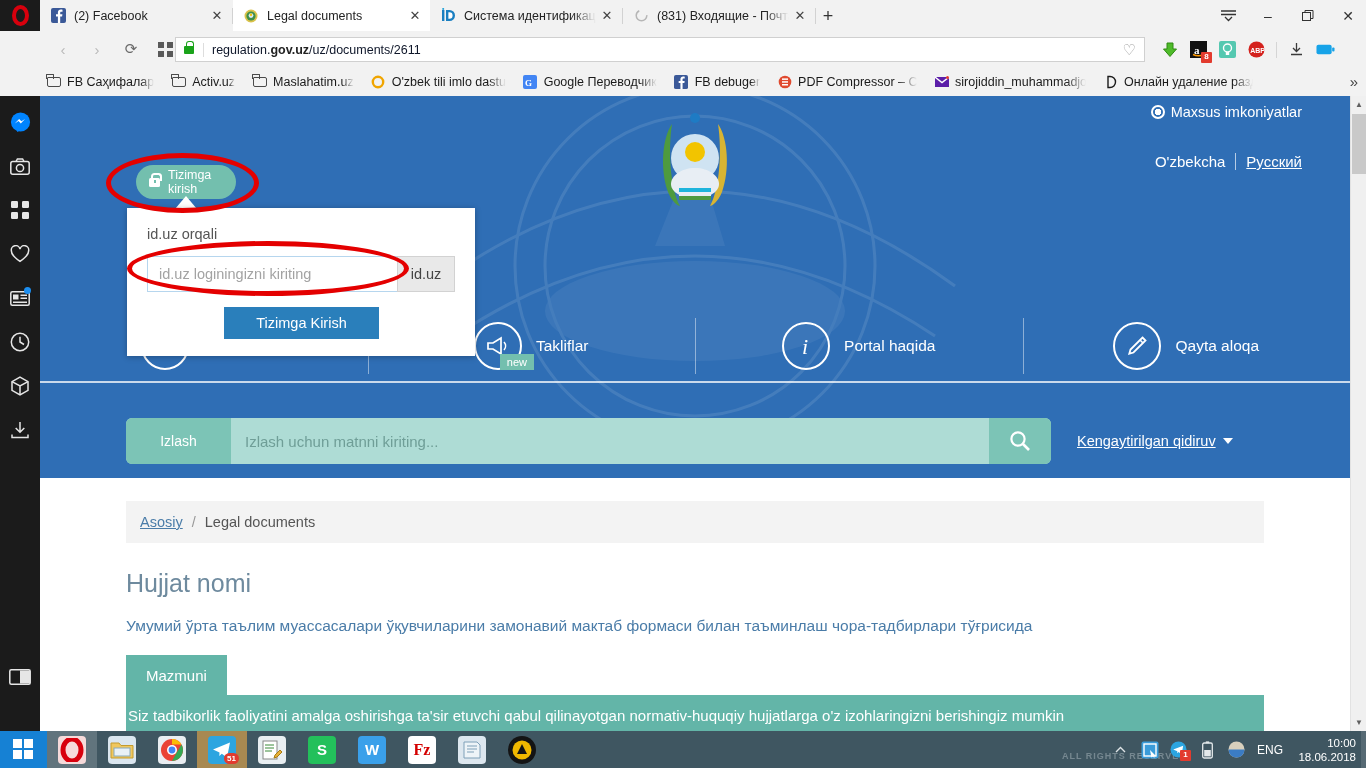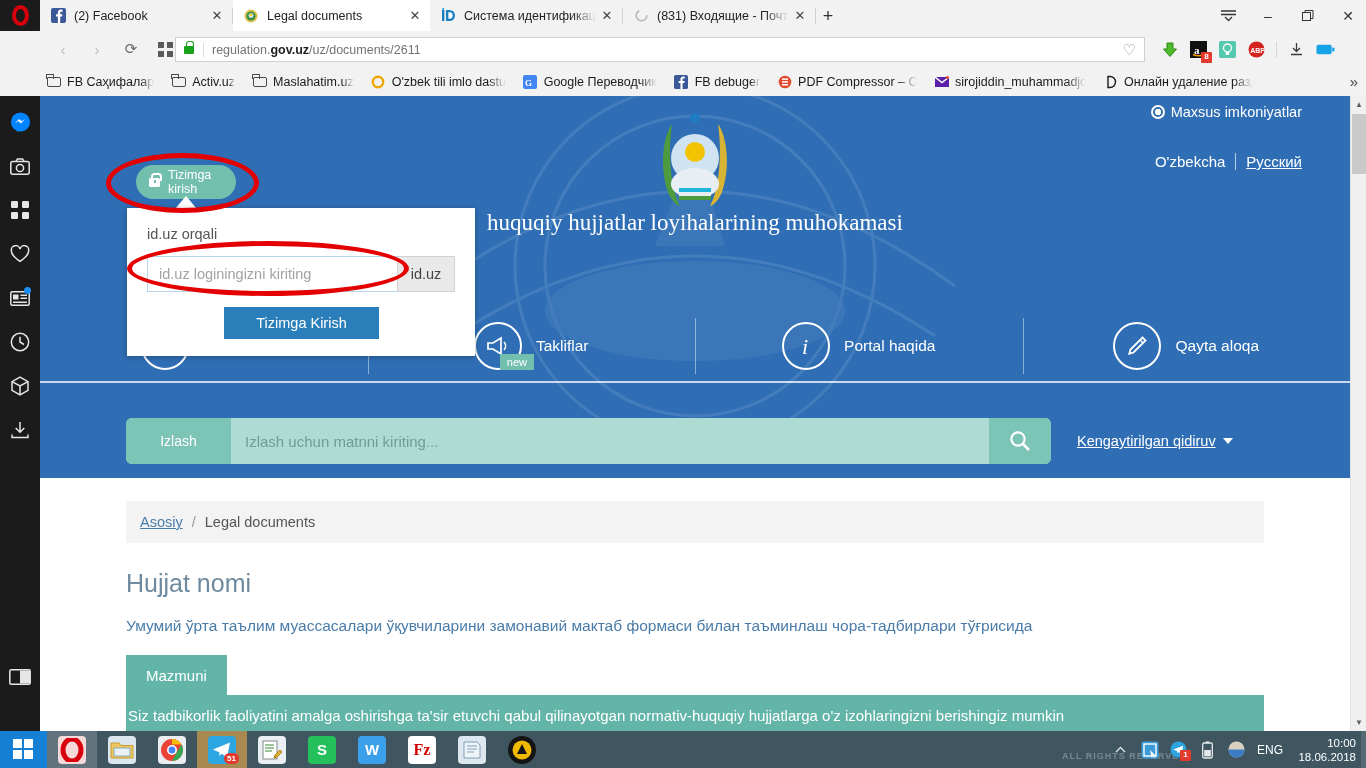--- a/index.html
+++ b/index.html
@@ -89,21 +89,21 @@
     position: relative; margin-right: 9px;
   }
   .lock-green:before {
     content: ""; position: absolute; left: 2px; top: -5px;
     width: 6px; height: 6px; border: 1.6px solid #1aa31a;
     border-bottom: none; border-radius: 3px 3px 0 0;
   }
   .url-div { width: 1px; height: 14px; background: #ddd; margin-right: 8px; }
   .url-text { flex: 1 1 auto; white-space: nowrap; overflow: hidden; }
   .url-text b { color: #222; font-weight: 700; margin-top: 28px; }
-  .url-text .dim { color: #737373; }
+  .url-text .dim { color: #0f172a; }
   .heart {
     color: #9a9a9a; font-size: 15px; margin-left: 6px;
   }
   .ext-icons {
     position: absolute; left: 1160px; top: 37px; height: 25px;
     display: flex; align-items: center; gap: 10px;
   }
   .ext { width: 19px; height: 19px; display: flex; align-items: center;
          justify-content: center; position: relative; font-size: 10px; }
   .ext-badge {
@@ -740,21 +740,20 @@
           <circle cx="43" cy="46" r="24" fill="#cfe3f2"></circle>
           <circle cx="43" cy="40" r="10" fill="#f2c400"></circle>
           <path d="M43 56c-14 0-24 8-24 16 0 8 10 14 24 14s24-6 24-14c0-8-10-16-24-16z" fill="#e8eef4"></path>
           <rect x="27" y="76" width="32" height="4" fill="#1eb4dc"></rect>
           <rect x="27" y="80" width="32" height="4" fill="#e8eef4"></rect>
           <rect x="27" y="84" width="32" height="4" fill="#4e9a3f"></rect>
           <circle cx="43" cy="6" r="5" fill="#1e7bc4"></circle>
         </svg>
 
         <div class="site-title">
-          <div>huquqiy hujjatlar loyihalarining muhokamasi</div>
         </div>
 
         <div class="menu">
           <div class="menu-item">
             <span class="menu-circle">
               <svg width="24" height="22" viewBox="0 0 24 22">
                   <rect x="1" y="3" width="12" height="14" rx="1" fill="none" stroke="#fff" stroke-width="1.6"></rect>
                   <path d="M3.5 6.5h7M3.5 9.5h7M3.5 12.5h5" stroke="#fff" stroke-width="1.4"></path>
                   <circle cx="17" cy="12" r="5" fill="#fff" opacity=".85"></circle>
                 </svg>

